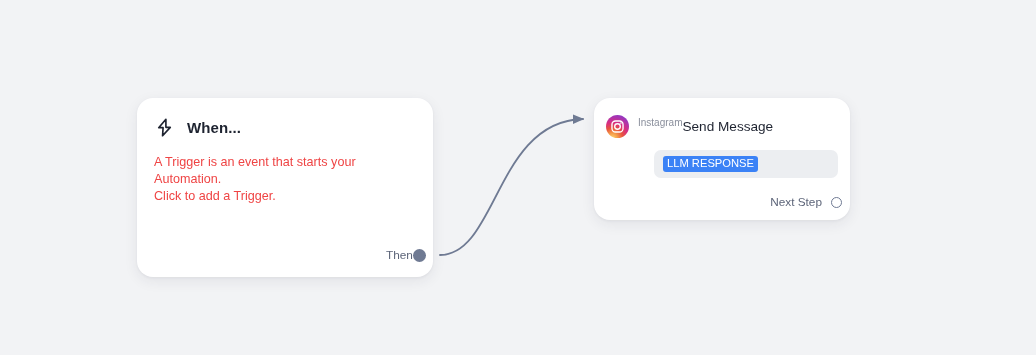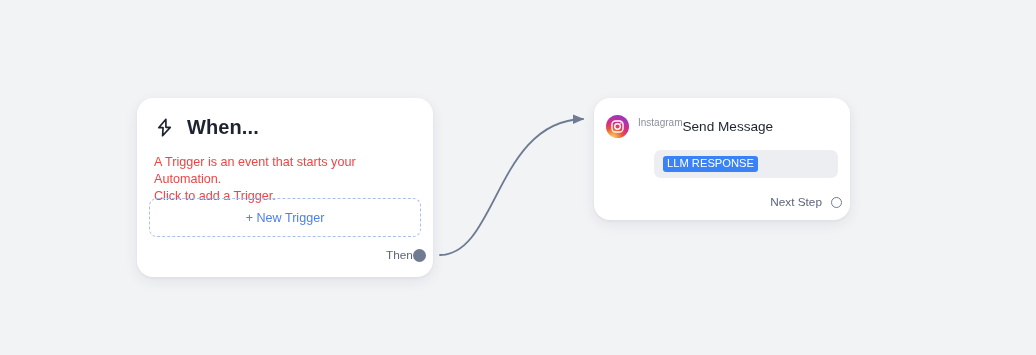--- a/index.html
+++ b/index.html
@@ -54,21 +54,21 @@
     display: flex;
     align-items: center;
     gap: 12px;
     padding-left: 3px;
     height: 26px;
   }
 
   .bolt-icon { width: 21px; height: 21px; display: block; flex: none; }
 
   .when-label {
-    font-size: 20px;
+    font-size: 15px;
     font-weight: 700;
     color: #1e2330;
     letter-spacing: 0.1px;
   }
 
   .trigger-desc {
     margin-top: 14px;
     padding-left: 3px;
     font-size: 12.6px;
     line-height: 17px;
@@ -214,21 +214,20 @@
       </svg>
       <span class="when-label">When...</span>
     </div>
 
     <div class="trigger-desc">
       <span class="line">A Trigger is an event that starts your Automation.</span>
       <span class="line">Click to add a Trigger.</span>
     </div>
   </div>
 
-  <button class="new-trigger-btn">+ New Trigger</button>
 
   <div id="then-port">
     <span class="then-label">Then</span>
     <span class="then-dot"></span>
   </div>
 
   <div class="card" id="action-card">
 
     <div class="action-head">
       <svg class="ig-icon" viewBox="0 0 32 32">

